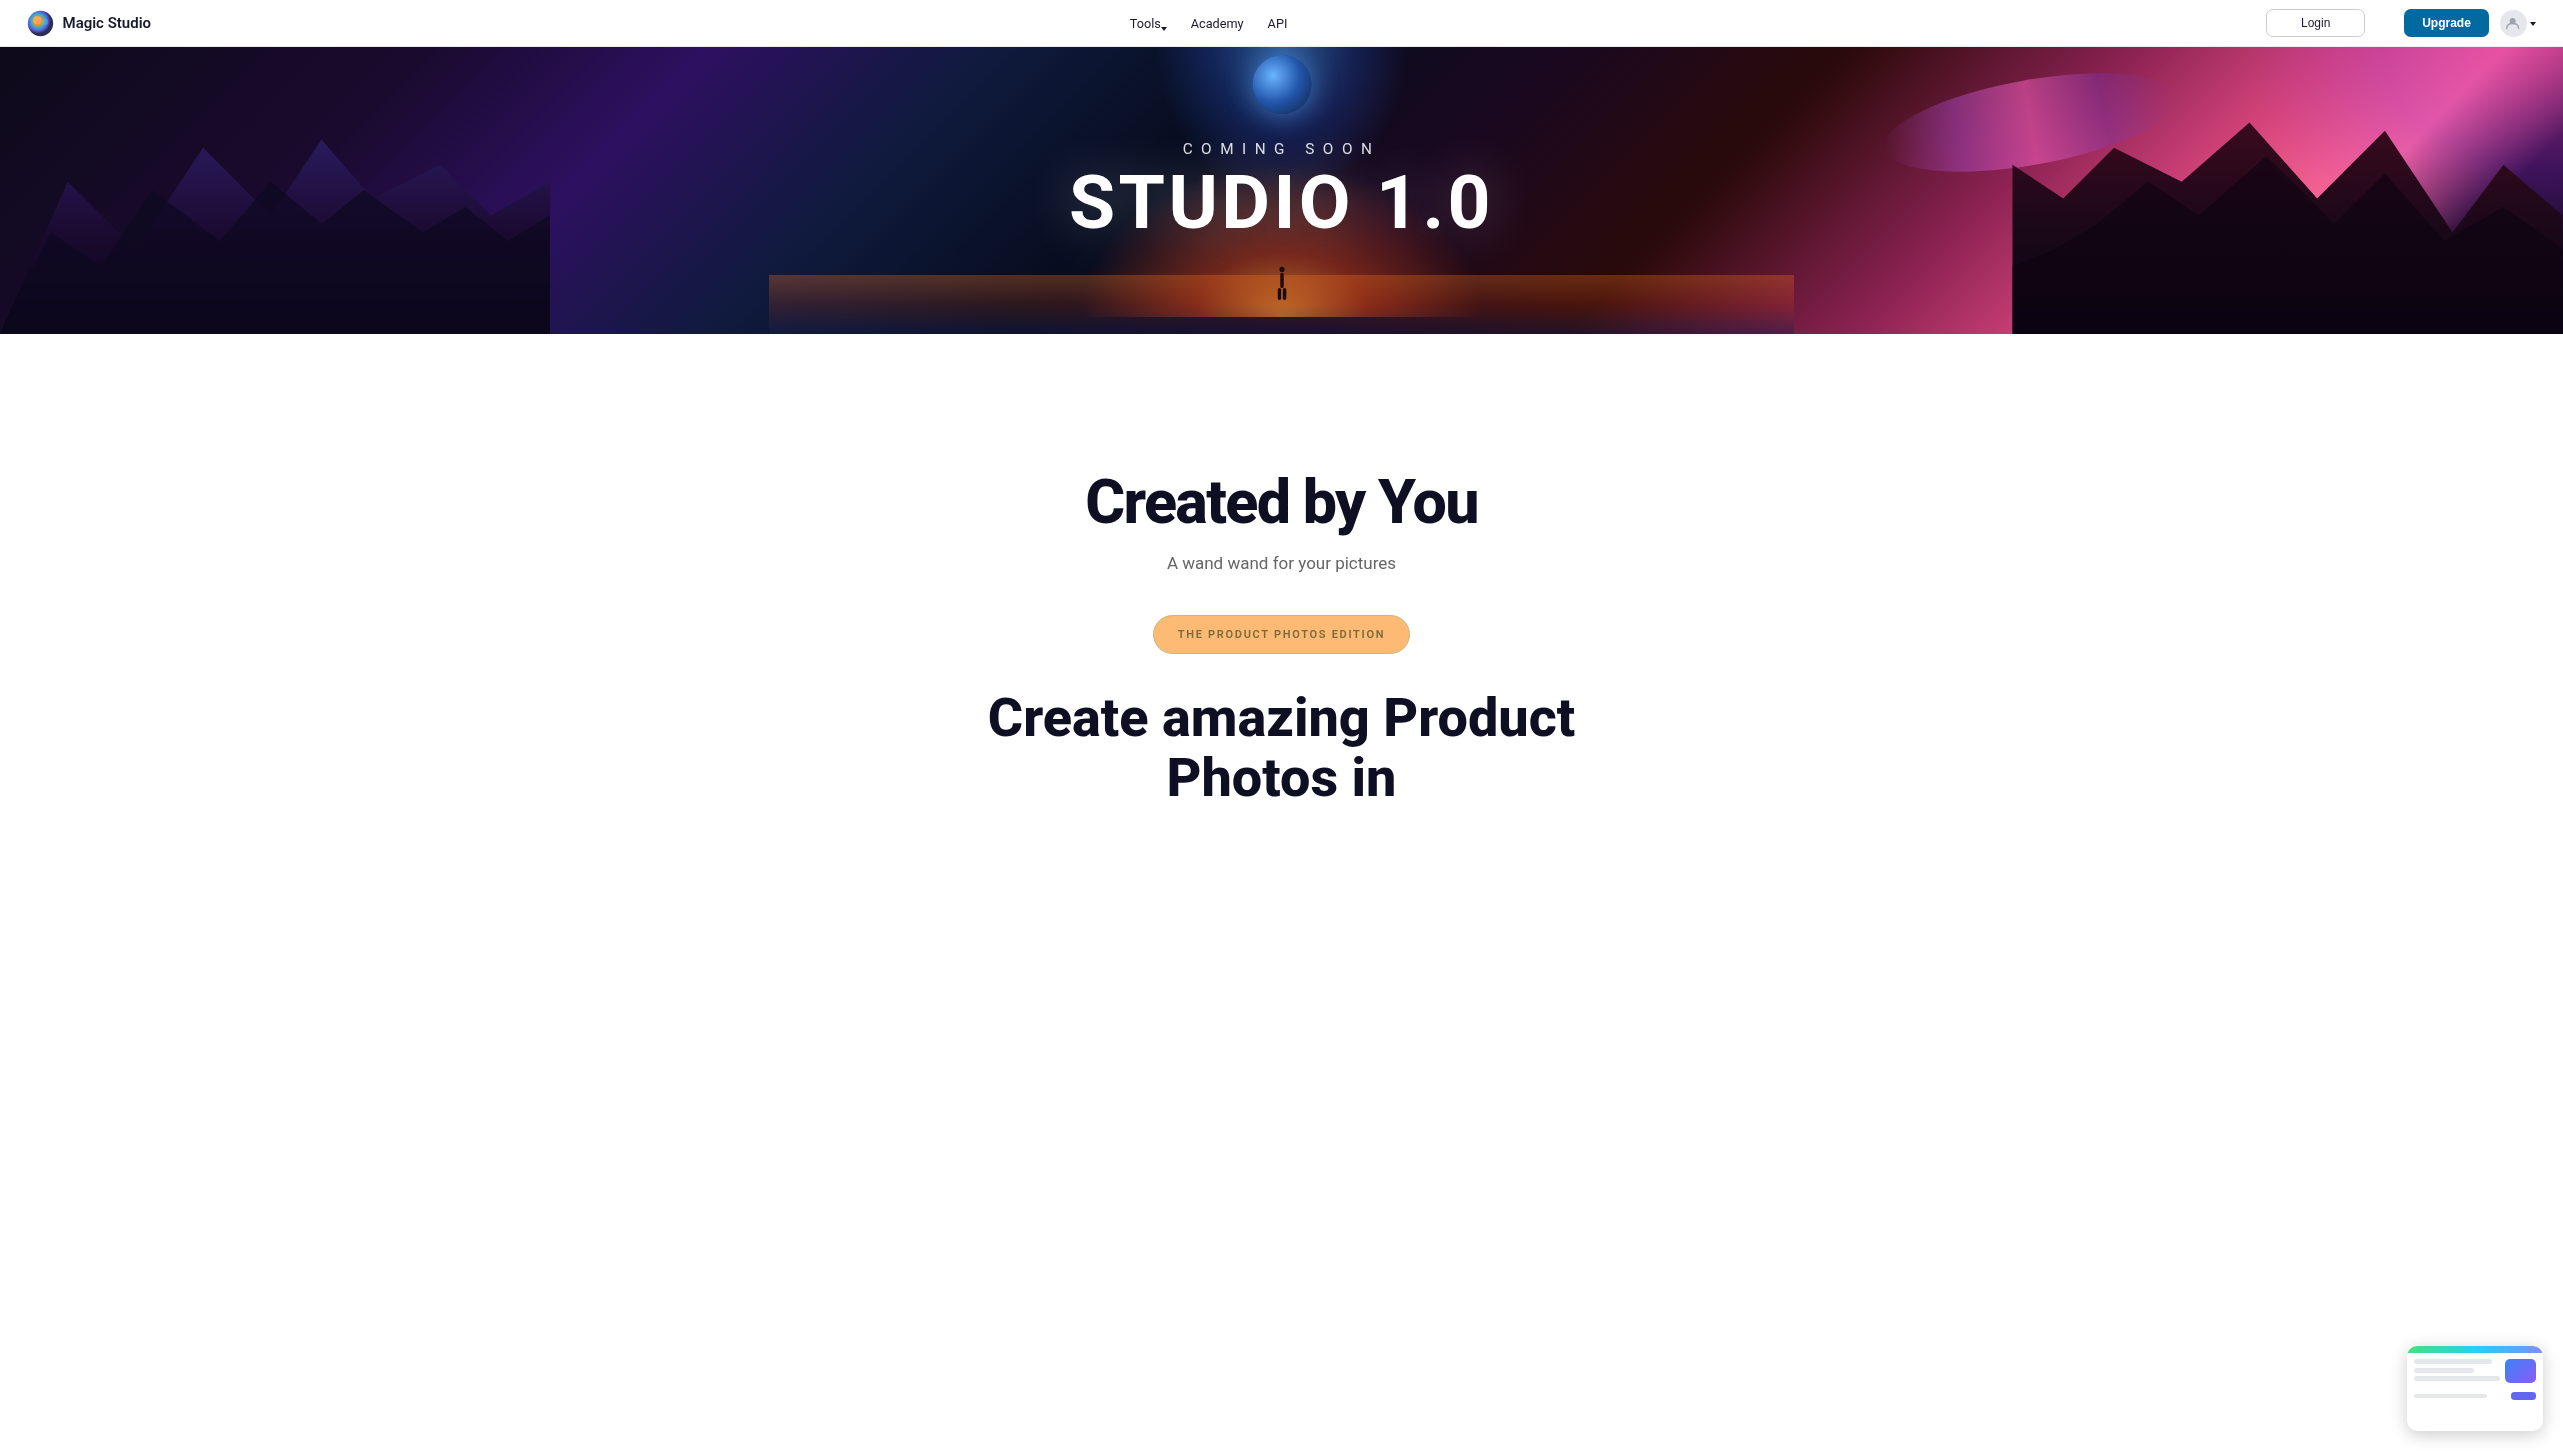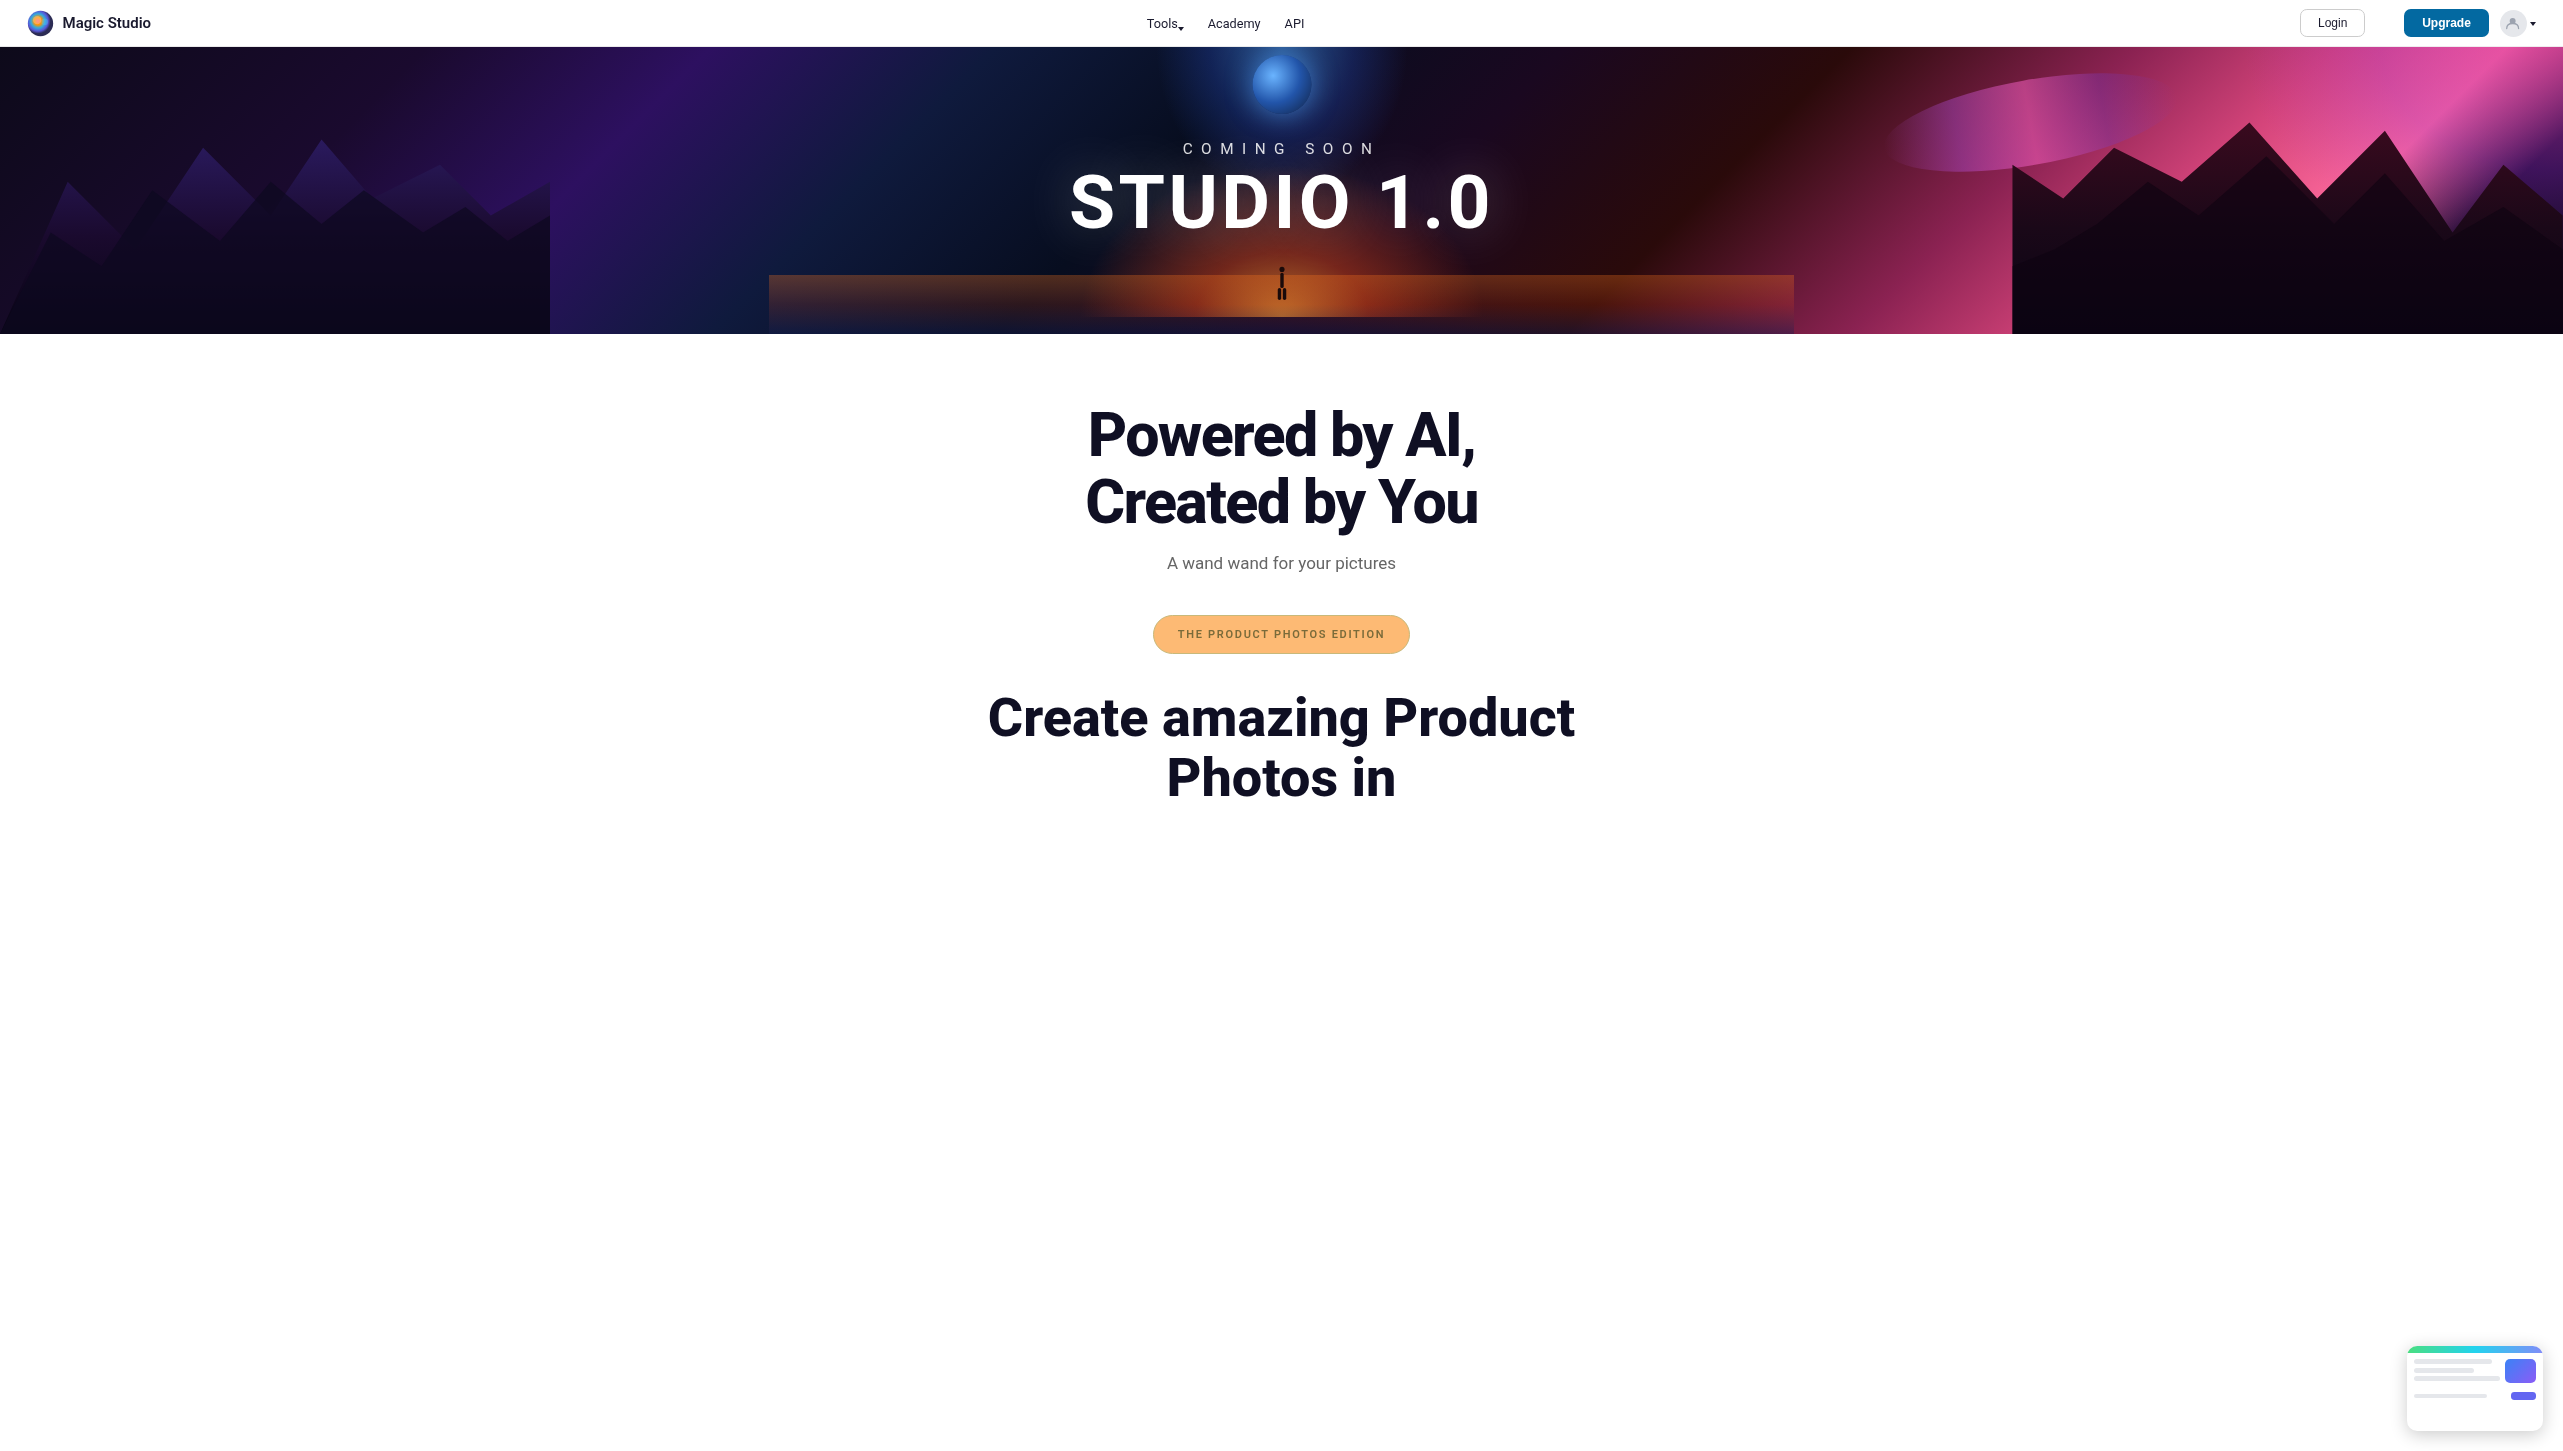--- a/index.html
+++ b/index.html
@@ -70,21 +70,21 @@
     .nav-right {
       display: flex;
       align-items: center;
       gap: 10.2px;
     }
 
     .btn-login {
       background: #fff;
       border: 1.3px solid #ccc;
       border-radius: 6.8px;
-      padding: 6px 17px;
+      padding: 6px 34px;
       font-size: 12px;
       font-weight: 500;
       color: #1a1a2e;
       cursor: pointer;
     }
 
     .btn-upgrade {
       background: #0369a1;
       border: none;
       border-radius: 6.8px;
@@ -465,21 +465,21 @@
   </svg>
 
   <div class="hero-text-wrap">
     <div class="hero-coming-soon">COMING SOON</div>
     <div class="hero-title">STUDIO 1.0</div>
   </div>
 </div>
 
 <section class="main-content">
   <h1 class="headline">
-    <span>Powered by AI,</span><br>
+    <br>
     <span>Created by You</span>
   </h1>
   <p class="subheadline">A wand wand for your pictures</p>
 
   <div class="edition-badge">THE PRODUCT PHOTOS EDITION</div>
 
   <h2 class="section-title-large">Create amazing Product Photos in</h2>
 </section>
 
 <div class="mini-widget">

